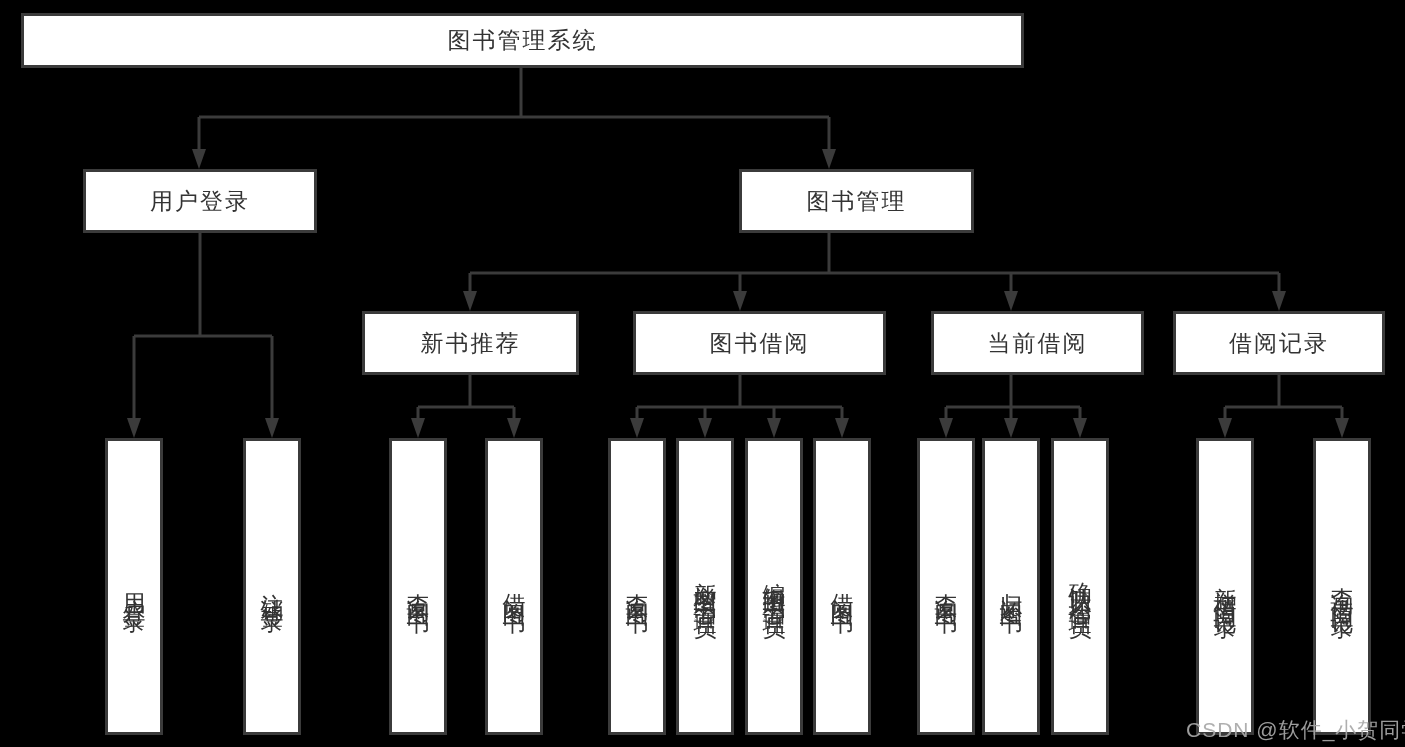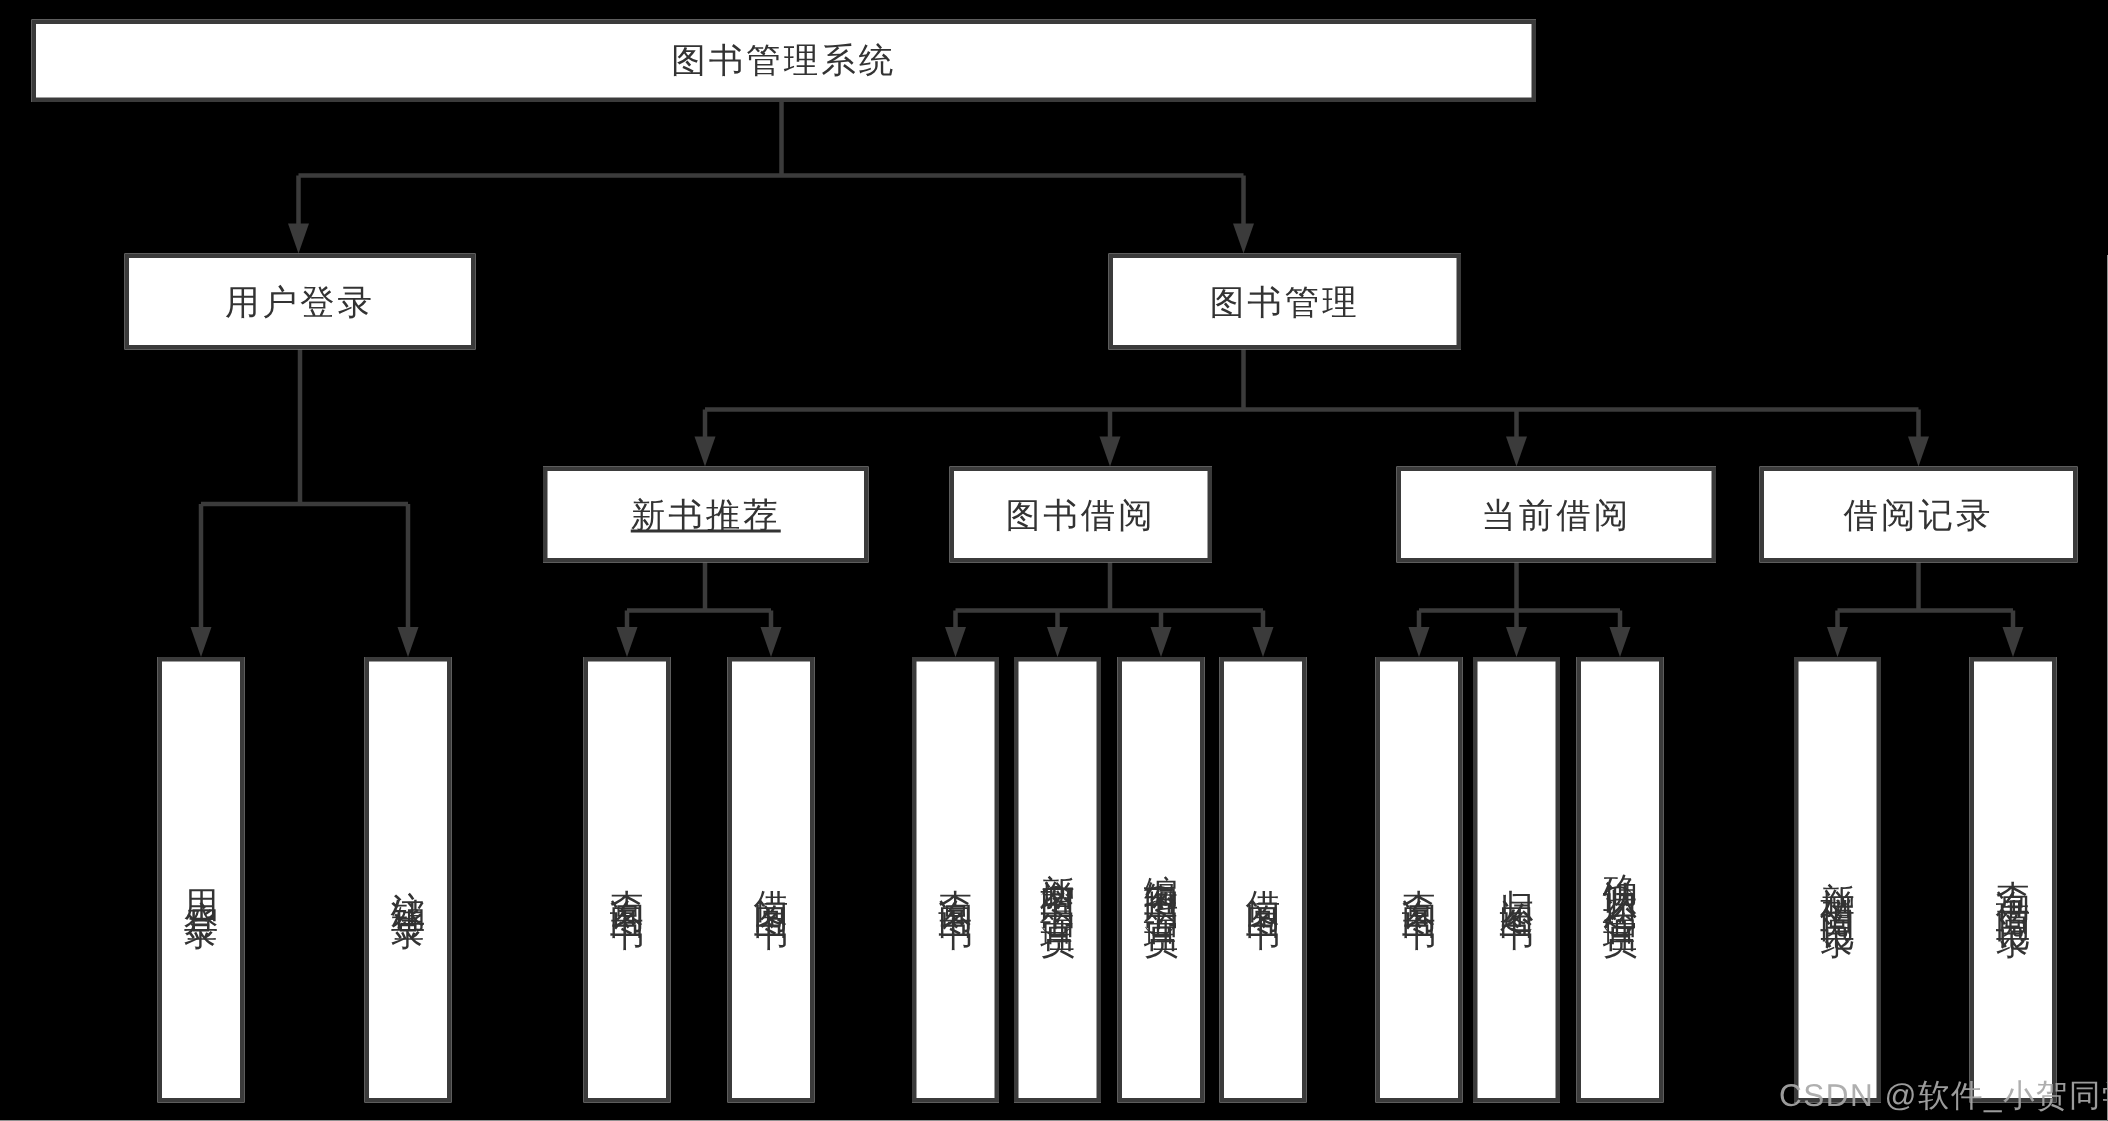--- a/index.html
+++ b/index.html
@@ -31,22 +31,22 @@
     display: flex;
     align-items: center;
     justify-content: center;
     font-size: 23px;
     letter-spacing: 2px;
     line-height: 1;
   }
   .node.root   { left: 21px;   top: 13px;  width: 1003px; height: 55px; }
   .node.l2-a   { left: 83px;   top: 169px; width: 234px;  height: 64px; }
   .node.l2-b   { left: 712px;  top: 169px; width: 235px;  height: 64px; margin-left: 27px; }
-  .node.l3-a   { left: 362px;  top: 311px; width: 217px;  height: 64px; text-decoration: underline; }
-  .node.l3-b   { left: 633px;  top: 311px; width: 175px;  height: 64px; }
+  .node.l3-a   { left: 362px;  top: 311px; width: 217px;  height: 64px; }
+  .node.l3-b   { left: 633px;  top: 311px; width: 253px;  height: 64px; }
   .node.l3-c   { left: 905px;  top: 311px; width: 213px;  height: 64px; margin-left: 26px; }
   .node.l3-d   { left: 1173px; top: 311px; width: 212px;  height: 64px; text-align: center; }
   .leaf {
     position: absolute;
     box-sizing: border-box;
     border: 3px solid #3b3b3b;
     background: #ffffff;
     color: #333333;
     top: 438px;
     width: 58px;

